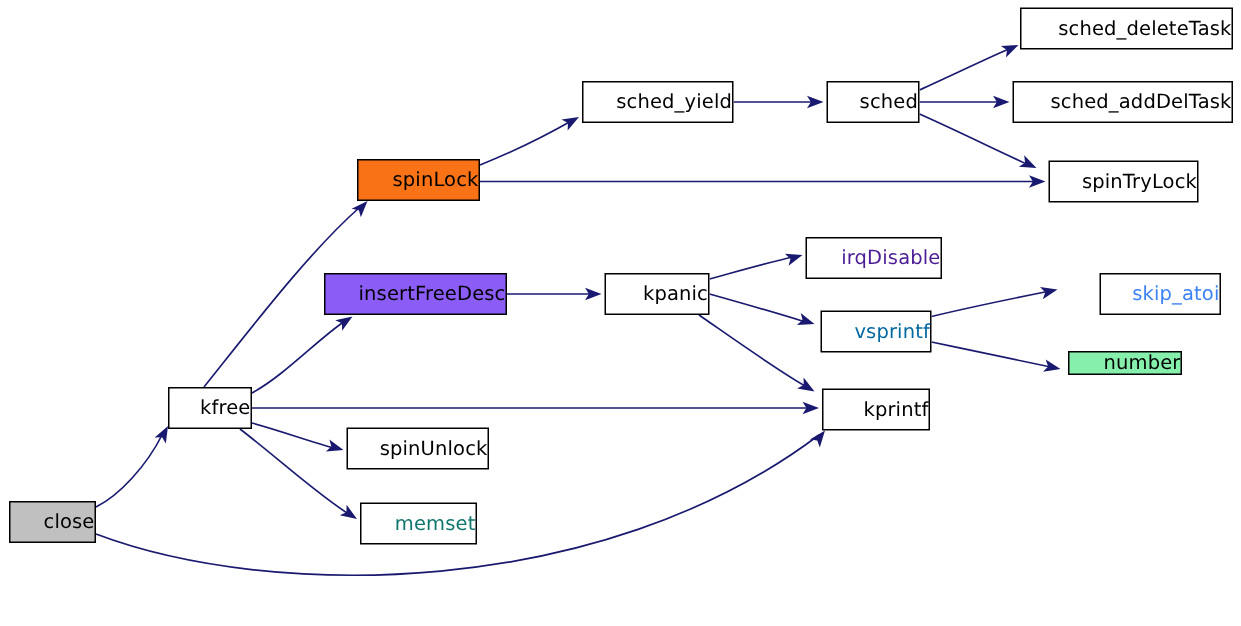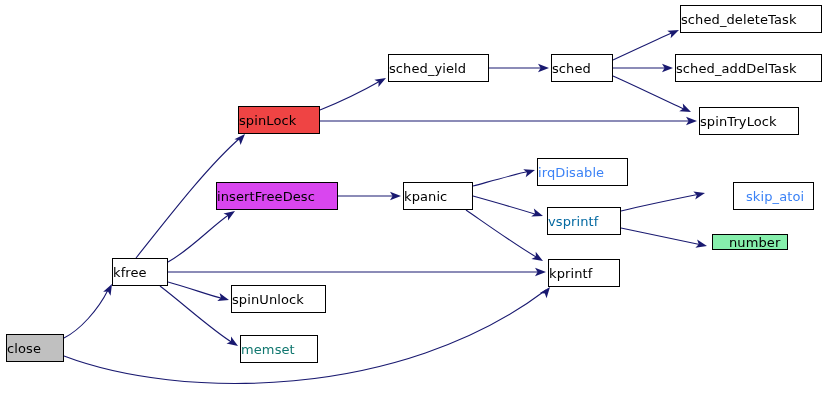--- a/index.html
+++ b/index.html
@@ -29,21 +29,21 @@
     position: absolute;
     box-sizing: border-box;
     border: 1px solid #000000;
     background: #ffffff;
     color: #000000;
     font-family: "DejaVu Sans", sans-serif;
     font-size: 13px;
     line-height: 1;
     display: flex;
     align-items: center;
-    justify-content: flex-start;
+    justify-content: flex-end;
     white-space: nowrap;
     letter-spacing: 0.1px;
   }
   .node.highlight {
     background: #c0c0c0;
   }
   .node-label {
     display: block;
     pointer-events: none;
   }
@@ -92,42 +92,42 @@
       <path d="M 621,228 C 650,234 682,241 702,245" fill="none" stroke="#191970" stroke-width="1.1"></path>
       <polygon points="0,0 -11,-4.2 -8.4,0 -11,4.2" fill="#191970" transform="translate(707,246) rotate(12)"></polygon>
     </svg>
   <div id="node-layer">
       <div class="node highlight" style="left: 6px; top: 334px; width: 58px; height: 28px; border-color: rgb(0, 0, 0); background: rgb(192, 192, 192); color: rgb(0, 0, 0);">
         <span class="node-label">close</span>
       </div>
       <div class="node" style="left: 112px; top: 258px; width: 56px; height: 28px; border-color: rgb(0, 0, 0); background: rgb(255, 255, 255); color: rgb(0, 0, 0);">
         <span class="node-label">kfree</span>
       </div>
-      <div class="node" style="left: 238px; top: 106px; width: 82px; height: 28px; border-color: rgb(0, 0, 0); background: #ef4444; color: rgb(0, 0, 0);">
+      <div class="node" style="left: 238px; top: 106px; width: 82px; height: 28px; border-color: rgb(0, 0, 0); background: #f97316; color: rgb(0, 0, 0);">
         <span class="node-label">spinLock</span>
       </div>
-      <div class="node" style="left: 216px; top: 182px; width: 122px; height: 28px; border-color: rgb(0, 0, 0); background: #d946ef; color: rgb(0, 0, 0);">
+      <div class="node" style="left: 216px; top: 182px; width: 122px; height: 28px; border-color: rgb(0, 0, 0); background: #8b5cf6; color: rgb(0, 0, 0);">
         <span class="node-label">insertFreeDesc</span>
       </div>
       <div class="node" style="left: 231px; top: 285px; width: 95px; height: 28px; border-color: rgb(0, 0, 0); background: rgb(255, 255, 255); color: rgb(0, 0, 0);">
         <span class="node-label">spinUnlock</span>
       </div>
       <div class="node" style="left: 240px; top: 335px; width: 78px; height: 28px; border-color: rgb(0, 0, 0); background: rgb(255, 255, 255); color: #0f766e;">
         <span class="node-label">memset</span>
       </div>
       <div class="node" style="left: 388px; top: 54px; width: 101px; height: 28px; border-color: rgb(0, 0, 0); background: rgb(255, 255, 255); color: rgb(0, 0, 0);">
         <span class="node-label">sched_yield</span>
       </div>
       <div class="node" style="left: 551px; top: 54px; width: 62px; height: 28px; border-color: rgb(0, 0, 0); background: rgb(255, 255, 255); color: rgb(0, 0, 0);">
         <span class="node-label">sched</span>
       </div>
       <div class="node" style="left: 403px; top: 182px; width: 70px; height: 28px; border-color: rgb(0, 0, 0); background: rgb(255, 255, 255); color: rgb(0, 0, 0);">
         <span class="node-label">kpanic</span>
       </div>
-      <div class="node" style="left: 537px; top: 158px; width: 91px; height: 28px; border-color: rgb(0, 0, 0); background: rgb(255, 255, 255); color: #3b82f6;">
+      <div class="node" style="left: 537px; top: 158px; width: 91px; height: 28px; border-color: rgb(0, 0, 0); background: rgb(255, 255, 255); color: #4c1d95;">
         <span class="node-label">irqDisable</span>
       </div>
       <div class="node" style="left: 547px; top: 207px; width: 74px; height: 28px; border-color: rgb(0, 0, 0); background: rgb(255, 255, 255); color: #0369a1;">
         <span class="node-label">vsprintf</span>
       </div>
       <div class="node" style="left: 548px; top: 259px; width: 72px; height: 28px; border-color: rgb(0, 0, 0); background: rgb(255, 255, 255); color: rgb(0, 0, 0);">
         <span class="node-label">kprintf</span>
       </div>
       <div class="node" style="left: 680px; top: 5px; width: 142px; height: 28px; border-color: rgb(0, 0, 0); background: rgb(255, 255, 255); color: rgb(0, 0, 0);">
         <span class="node-label">sched_deleteTask</span>

